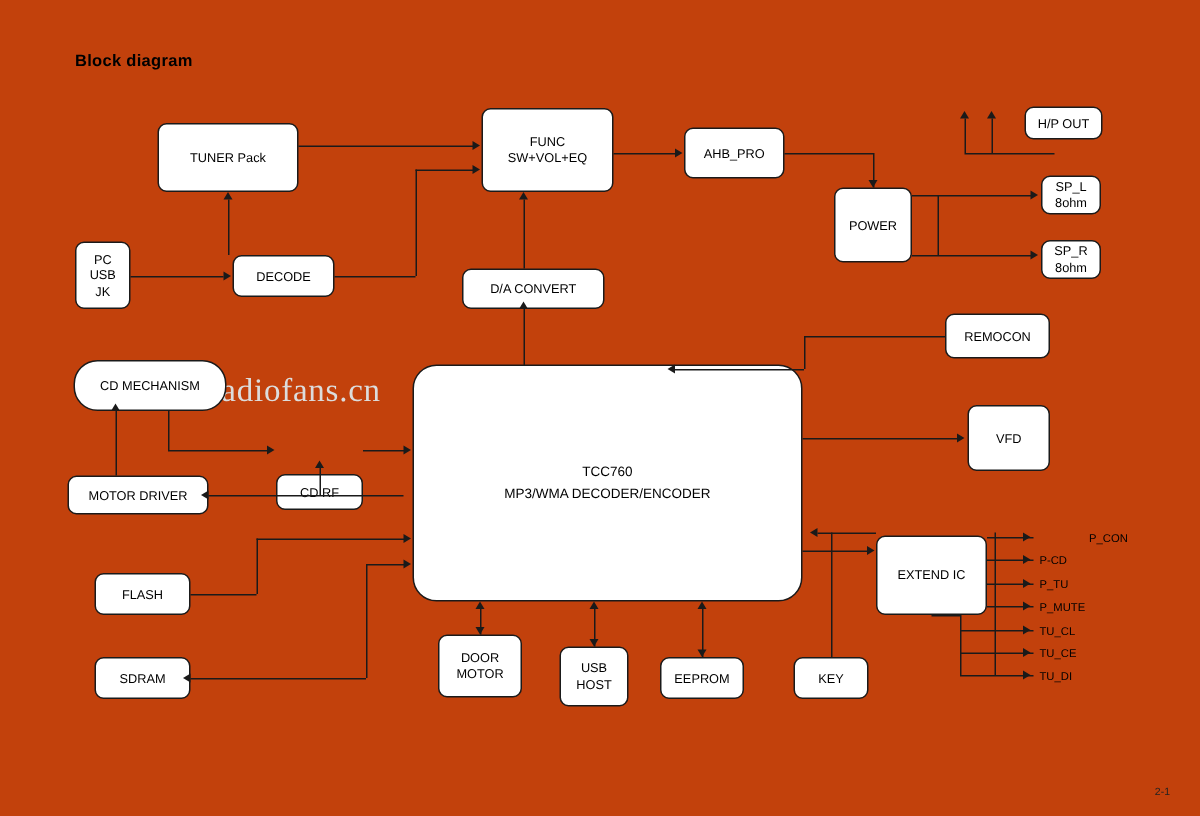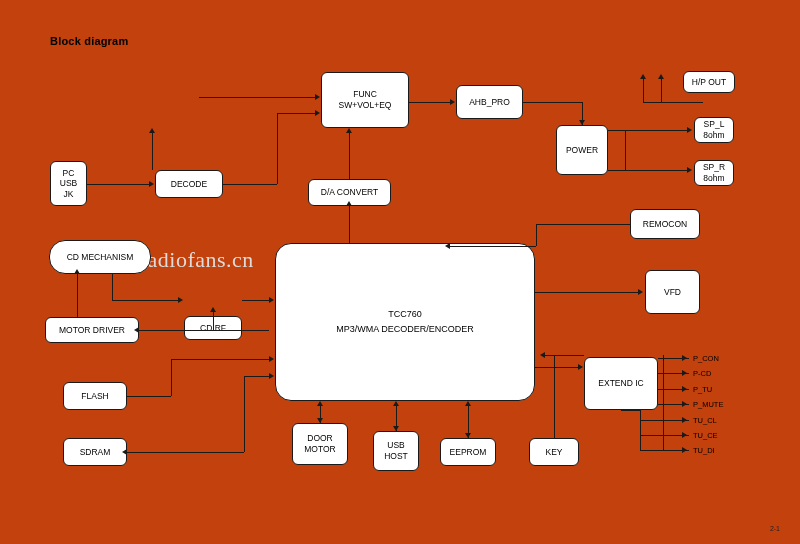--- a/index.html
+++ b/index.html
@@ -89,20 +89,23 @@
 </style>
 </head>
 <body>
 
 <div id="page">
 
   <div id="title">Block diagram</div>
   <div id="watermark">www.radiofans.cn</div>
   <div id="pagenum">2-1</div>
 
+  <div class="node" style="left:105px; top:82px; width:94px; height:46px;">
+    <span>TUNER Pack</span>
+  </div>
 
   <div class="node" style="left:321px; top:72px; width:88px; height:56px;">
     <span>FUNC</span>
     <span class="l2">SW+VOL+EQ</span>
   </div>
 
   <div class="node" style="left:456px; top:85px; width:67px; height:34px;">
     <span>AHB_PRO</span>
   </div>
 
@@ -127,21 +130,21 @@
   <div class="node" style="left:50px; top:161px; width:37px; height:45px;">
     <span>PC</span>
     <span class="l2">USB</span>
     <span class="l2">JK</span>
   </div>
 
   <div class="node" style="left:155px; top:170px; width:68px; height:28px;">
     <span>DECODE</span>
   </div>
 
-  <div class="node" style="left:308px; top:179px; width:83px; height:27px;">
+  <div class="node" style="left:308px; top:179px; width:95px; height:27px;">
     <span>D/A CONVERT</span>
   </div>
 
   <div class="node" style="left:630px; top:209px; width:70px; height:30px;">
     <span>REMOCON</span>
   </div>
 
   <div class="node" style="left:49px; top:240px; width:102px; height:34px;border-radius:16px;">
     <span>CD MECHANISM</span>
   </div>
@@ -286,21 +289,21 @@
   <div class="arrow d" style="left:393px; top:426px;"></div>
 
   <div class="seg v" style="left:468px; top:406px; height:32px;"></div>
   <div class="arrow u" style="left:465px; top:401px;"></div>
   <div class="arrow d" style="left:465px; top:433px;"></div>
 
   <div class="seg v" style="left:663px; top:355px; height:95px;"></div>
 
   <div class="seg h" style="left:658px; top:358px; width:31px;"></div>
   <div class="arrow r" style="left:682px; top:355px;"></div>
-  <div class="pinlabel" style="left:693px; top:354px;">P_CON</div>
+  <div class="pinlabel" style="left:726px; top:354px;">P_CON</div>
 
   <div class="seg h" style="left:658px; top:373px; width:31px;"></div>
   <div class="arrow r" style="left:682px; top:370px;"></div>
   <div class="pinlabel" style="left:693px; top:369px;">P-CD</div>
 
   <div class="seg h" style="left:658px; top:389px; width:31px;"></div>
   <div class="arrow r" style="left:682px; top:386px;"></div>
   <div class="pinlabel" style="left:693px; top:385px;">P_TU</div>
 
   <div class="seg h" style="left:658px; top:404px; width:31px;"></div>

